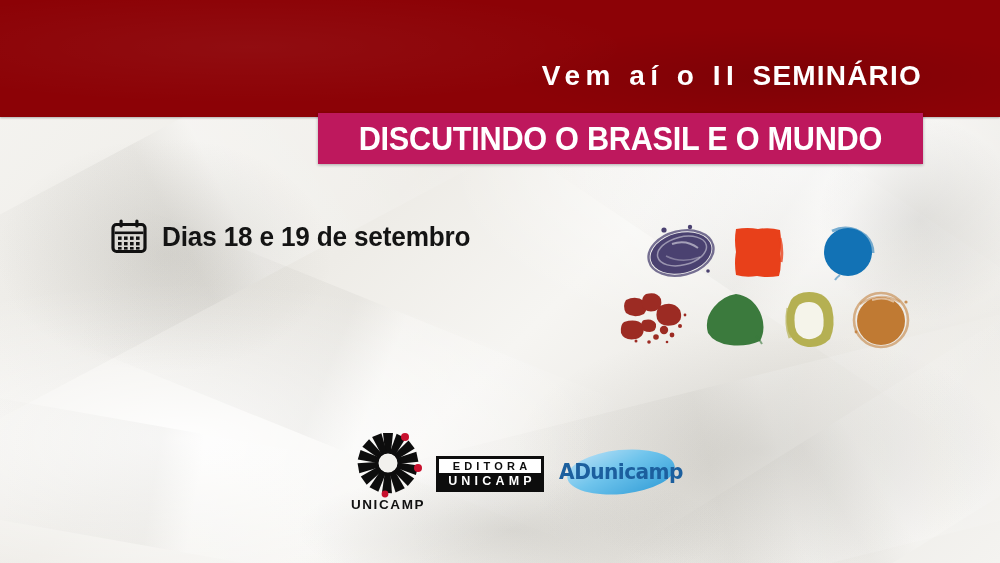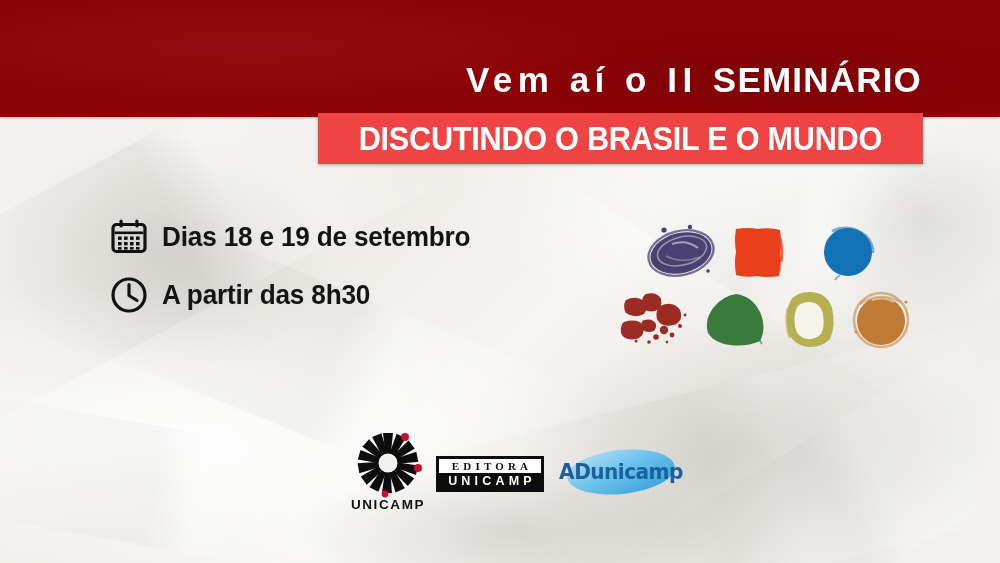--- a/index.html
+++ b/index.html
@@ -64,41 +64,41 @@
     background:
       radial-gradient(ellipse 55% 70% at 25% 40%, rgba(255,255,255,0.045) 0%, rgba(255,255,255,0) 70%),
       radial-gradient(ellipse 40% 60% at 78% 65%, rgba(0,0,0,0.10) 0%, rgba(0,0,0,0) 70%);
   }
 
   .headline {
     position: absolute;
     right: 78px;
     top: 62px;
     color: #ffffff;
-    font-size: 35px;
+    font-size: 28px;
     font-weight: 700;
     line-height: 1;
     white-space: nowrap;
     font-family: "Liberation Sans", sans-serif;
   }
   .headline .lead {
     letter-spacing: 5.5px;
   }
   .headline .main {
     letter-spacing: 1.2px;
   }
 
   
   .black-banner {
     position: absolute;
     left: 318px;
     top: 113px;
     width: 605px;
     height: 51px;
-    background: #ef4444;
+    background: #be185d;
     display: flex;
     align-items: center;
     justify-content: center;
     box-shadow: 0 1px 3px rgba(0,0,0,0.30);
   }
   .black-banner .subtitle {
     color: #ffffff;
     font-size: 33px;
     font-weight: 700;
     line-height: 1;
@@ -182,21 +182,20 @@
     background: #ffffff;
     color: #0d0d0d;
     font-size: 11px;
     font-weight: 700;
     letter-spacing: 4.2px;
     text-align: center;
     line-height: 14px;
     height: 14px;
     padding-left: 4px;
     box-sizing: border-box;
-    font-family: Liberation Serif, serif;
   }
   .editora-bot {
     background: #0d0d0d;
     color: #ffffff;
     font-size: 12.5px;
     font-weight: 700;
     letter-spacing: 4.2px;
     text-align: center;
     line-height: 16px;
     height: 16px;
@@ -268,29 +267,20 @@
             <rect x="8" y="29" width="3.6" height="2.6"></rect>
             <rect x="14" y="29" width="3.6" height="2.6"></rect>
             <rect x="20" y="29" width="3.6" height="2.6"></rect>
             <rect x="26" y="29" width="3.6" height="2.6"></rect>
           </g>
         </svg>
       </span>
       <span class="txt">Dias 18 e 19 de setembro</span>
     </div>
 
-    <div class="info-row">
-      <span class="ico">
-        <svg width="38" height="38" viewBox="0 0 38 38">
-          <circle cx="19" cy="19" r="16" fill="none" stroke="#111" stroke-width="3.2"></circle>
-          <path d="M19 8.5 L19 19.5 L27 24.5" fill="none" stroke="#111" stroke-width="3.2" stroke-linecap="round" stroke-linejoin="round"></path>
-        </svg>
-      </span>
-      <span class="txt">A partir das 8h30</span>
-    </div>
 
 
   </div>
 
   <div class="splotches">
 
     <div class="splotch" style="left:30px; top:6px;">
       <svg width="78" height="60" viewBox="0 0 78 60">
         <ellipse cx="39" cy="31" rx="31" ry="20" fill="#4a4170" transform="rotate(-14 39 31)"></ellipse>
         <ellipse cx="39" cy="31" rx="33" ry="22" fill="none" stroke="#4a4170" stroke-width="2.4" opacity="0.75" transform="rotate(-14 39 31)"></ellipse>

